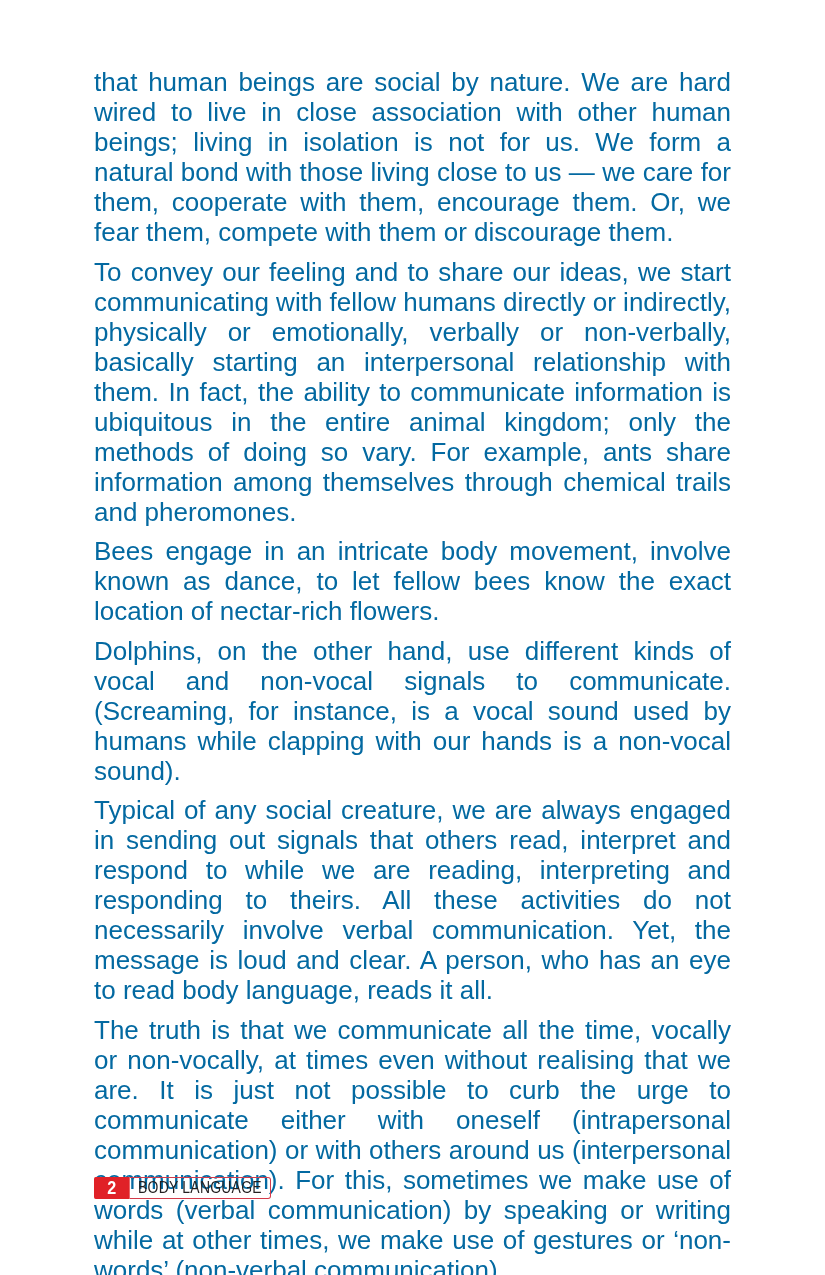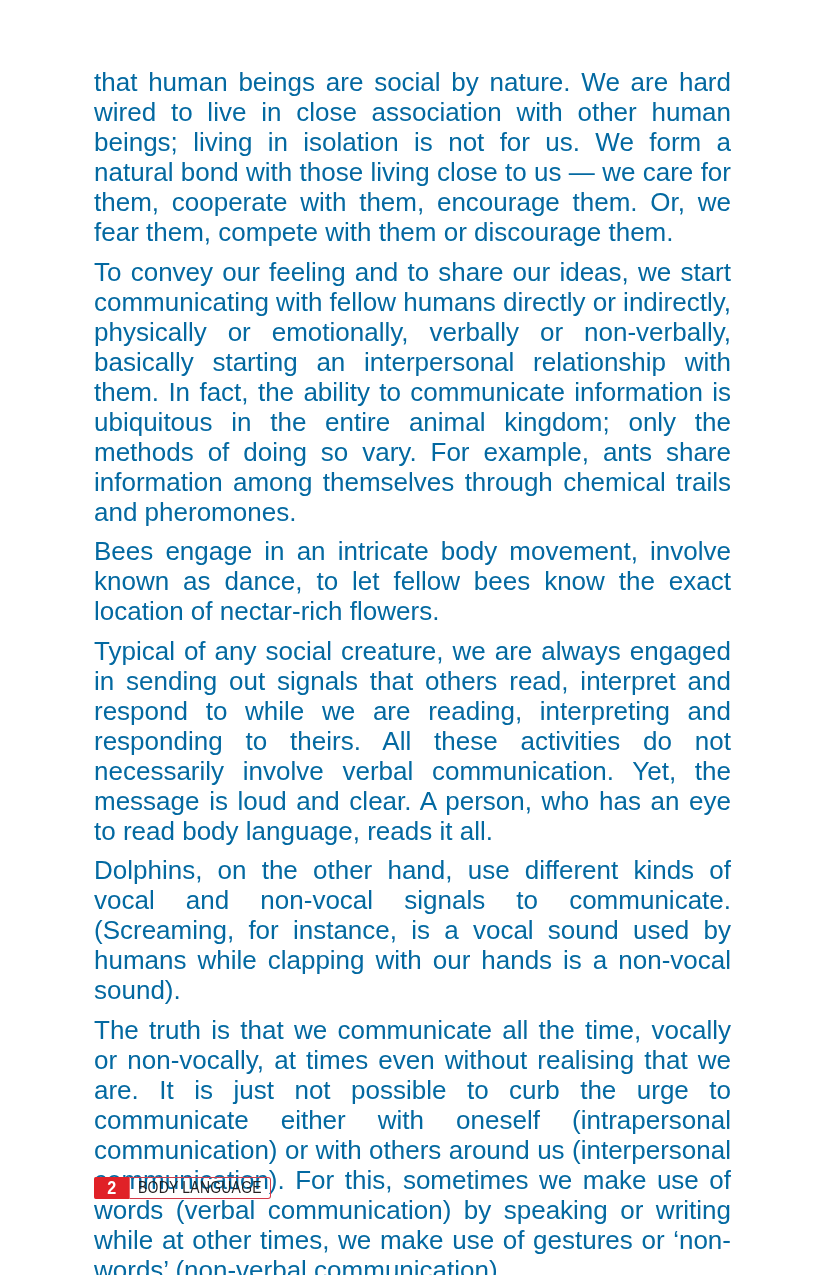--- a/index.html
+++ b/index.html
@@ -57,22 +57,22 @@
     }
     .running-title span { display: inline-block; transform: scaleX(0.82); transform-origin: left center; white-space: nowrap; }
   </style>
 </head>
 <body>
 
 <div class="page">
   <p>that human beings are social by nature. We are hard wired to live in close association with other human beings; living in isolation is not for us. We form a natural bond with those living close to us — we care for them, cooperate with them, encourage them. Or, we fear them, compete with them or discourage them.</p>
   <p>To convey our feeling and to share our ideas, we start communicating with fellow humans directly or indirectly, physically or emotionally, verbally or non-verbally, basically starting an interpersonal relationship with them. In fact, the ability to communicate information is ubiquitous in the entire animal kingdom; only the methods of doing so vary. For example, ants share information among themselves through chemical trails and pheromones.</p>
   <p>Bees engage in an intricate body movement, involve known as dance, to let fellow bees know the exact location of nectar-rich flowers.</p>
+  <p>Dolphins, on the other hand, use different kinds of vocal and non-vocal signals to communicate. (Screaming, for instance, is a vocal sound used by humans while clapping with our hands is a non-vocal sound).</p>
   <p>Typical of any social creature, we are always engaged in sending out signals that others read, interpret and respond to while we are reading, interpreting and responding to theirs. All these activities do not necessarily involve verbal communication. Yet, the message is loud and clear. A person, who has an eye to read body language, reads it all.</p>
-  <p>Dolphins, on the other hand, use different kinds of vocal and non-vocal signals to communicate. (Screaming, for instance, is a vocal sound used by humans while clapping with our hands is a non-vocal sound).</p>
   <p>The truth is that we communicate all the time, vocally or non-vocally, at times even without realising that we are. It is just not possible to curb the urge to communicate either with oneself (intrapersonal communication) or with others around us (interpersonal communication). For this, sometimes we make use of words (verbal communication) by speaking or writing while at other times, we make use of gestures or ‘non-words’ (non-verbal communication).</p>
 </div>
 
 <div class="footer">
   <div class="page-num">2</div>
   <div class="running-title">
     <span>BODY LANGUAGE</span>
   </div>
 </div>
 

